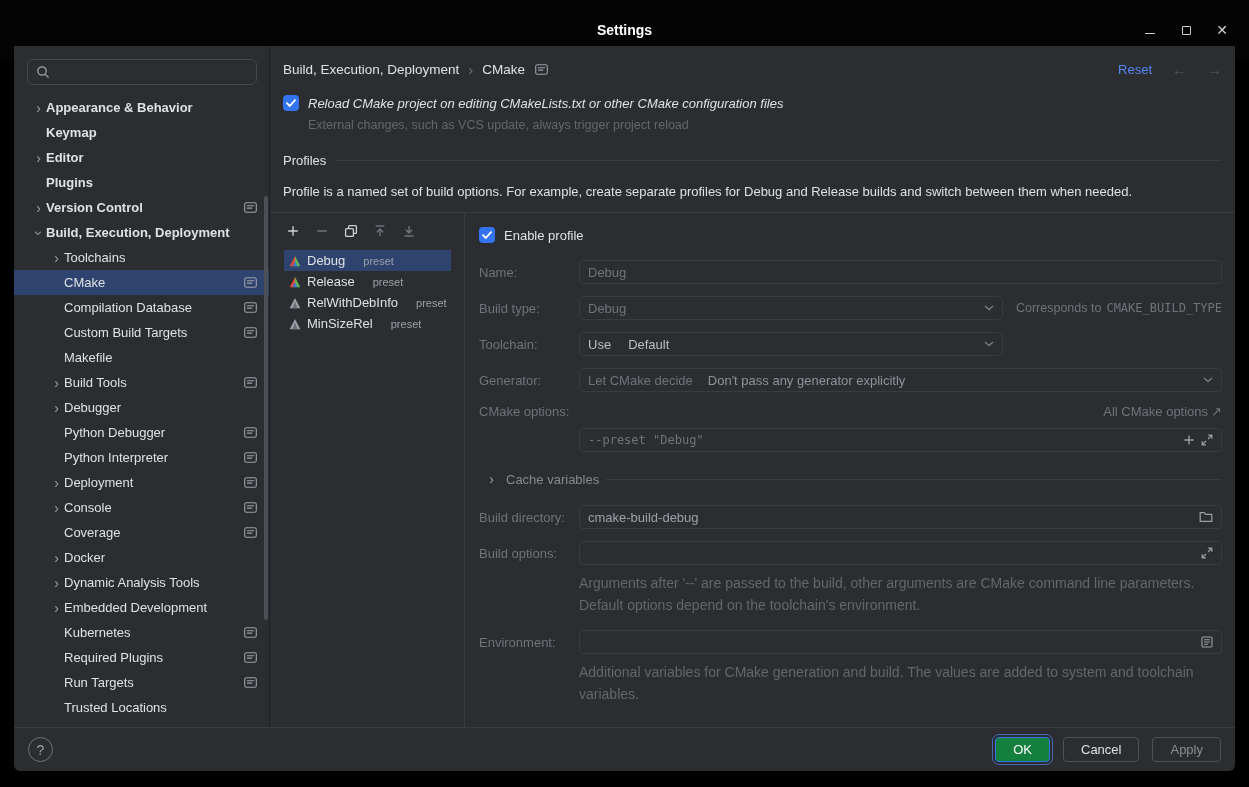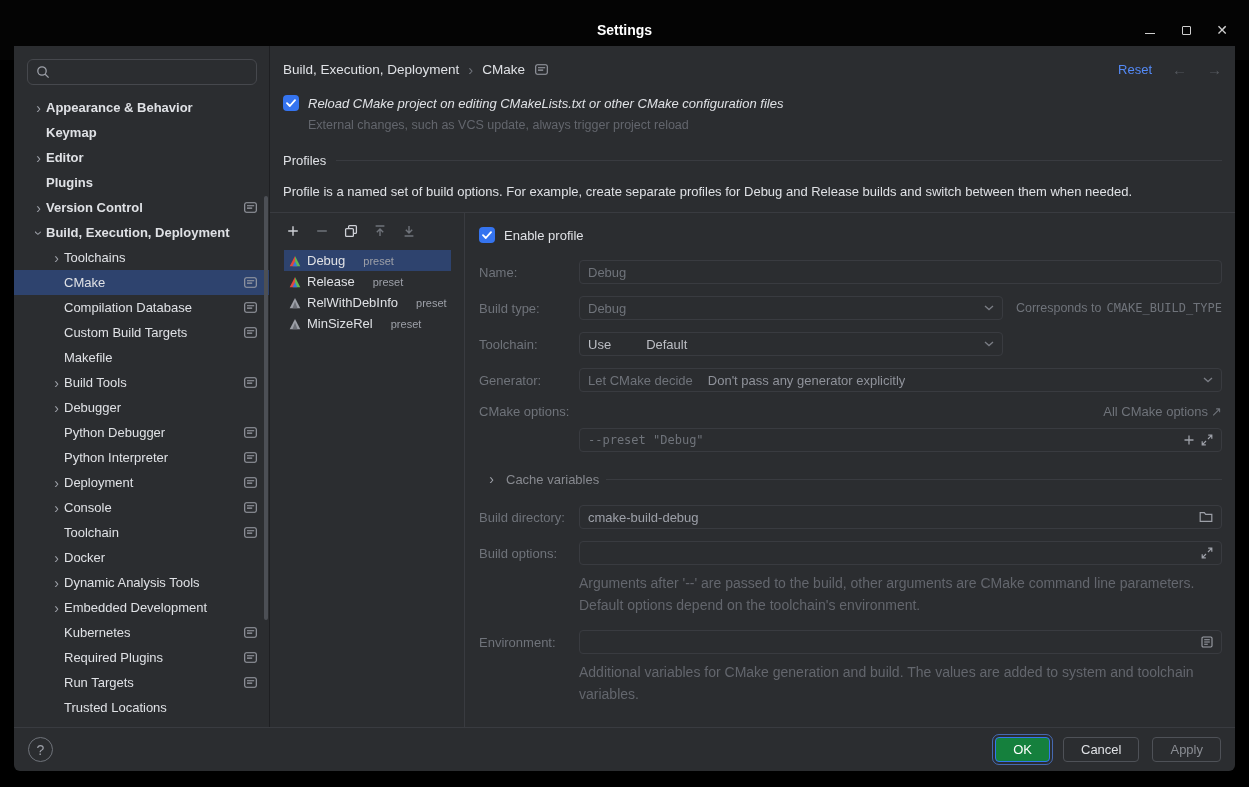--- a/index.html
+++ b/index.html
@@ -71,21 +71,21 @@
   .enable-row{display:flex;align-items:center;gap:9px;margin-bottom:17px;}
   .form-row{display:flex;align-items:center;margin-bottom:12px;}
   .f-label{width:100px;min-width:100px;color:#6f737a;}
   .field{height:24px;border:1px solid #393b40;border-radius:4px;display:flex;align-items:center;padding:0 8px;gap:6px;}
   .field.full{flex:1;min-width:0;}
   .field.w424{width:424px;min-width:424px;}
   .field input{flex:1;min-width:0;background:transparent;border:none;outline:none;font:inherit;color:#6f737a;}
   .combo-arrow{margin-left:auto;color:#7a7d84;display:flex;cursor:pointer;}
   .val-dim{color:#6f737a;}
   .val-light{color:#bcbec4;}
-  .tc-value{margin-left:29px;}
+  .tc-value{margin-left:11px;}
   .gen-hint{color:#8f929a;margin-left:9px;white-space:nowrap;overflow:hidden;}
   .fnote{margin-left:auto;color:#6f737a;font-size:12.5px;display:flex;align-items:center;}
   .mono{font-family:"DejaVu Sans Mono",monospace;font-size:12px;}
   .fnote .mono{margin-left:5px;}
   .label-row{display:flex;align-items:center;margin-bottom:9px;}
   .link-dim{margin-left:auto;color:#6f737a;cursor:pointer;display:flex;align-items:center;gap:3px;}
   .field-ic{color:#9da0a8;display:flex;cursor:pointer;}
   .push-right{margin-left:auto;}
   .cache-row{display:flex;align-items:center;gap:7px;margin:19px 0 18px;padding-left:5px;color:#87898f;cursor:pointer;}
   .cache-line{flex:1;height:1px;background:#393b40;}
@@ -246,21 +246,21 @@
               <span class="tree-label">Console</span>
               <span class="badge">
                 <svg width="13" height="11" viewBox="0 0 13 11" fill="none" stroke="currentColor" stroke-width="1.1">
                   <rect x="0.7" y="0.7" width="11.6" height="9.6" rx="1.8"></rect>
                   <path d="M3 3.7h7.2M3 6.1h5.2"></path>
                 </svg>
               </span>
             </div>
             <div class="tree-row lvl1">
               <span class="chev"></span>
-              <span class="tree-label">Toolchain</span>
+              <span class="tree-label">Coverage</span>
               <span class="badge">
                 <svg width="13" height="11" viewBox="0 0 13 11" fill="none" stroke="currentColor" stroke-width="1.1">
                   <rect x="0.7" y="0.7" width="11.6" height="9.6" rx="1.8"></rect>
                   <path d="M3 3.7h7.2M3 6.1h5.2"></path>
                 </svg>
               </span>
             </div>
             <div class="tree-row lvl1">
               <span class="chev right">›</span>
               <span class="tree-label">Docker</span>

